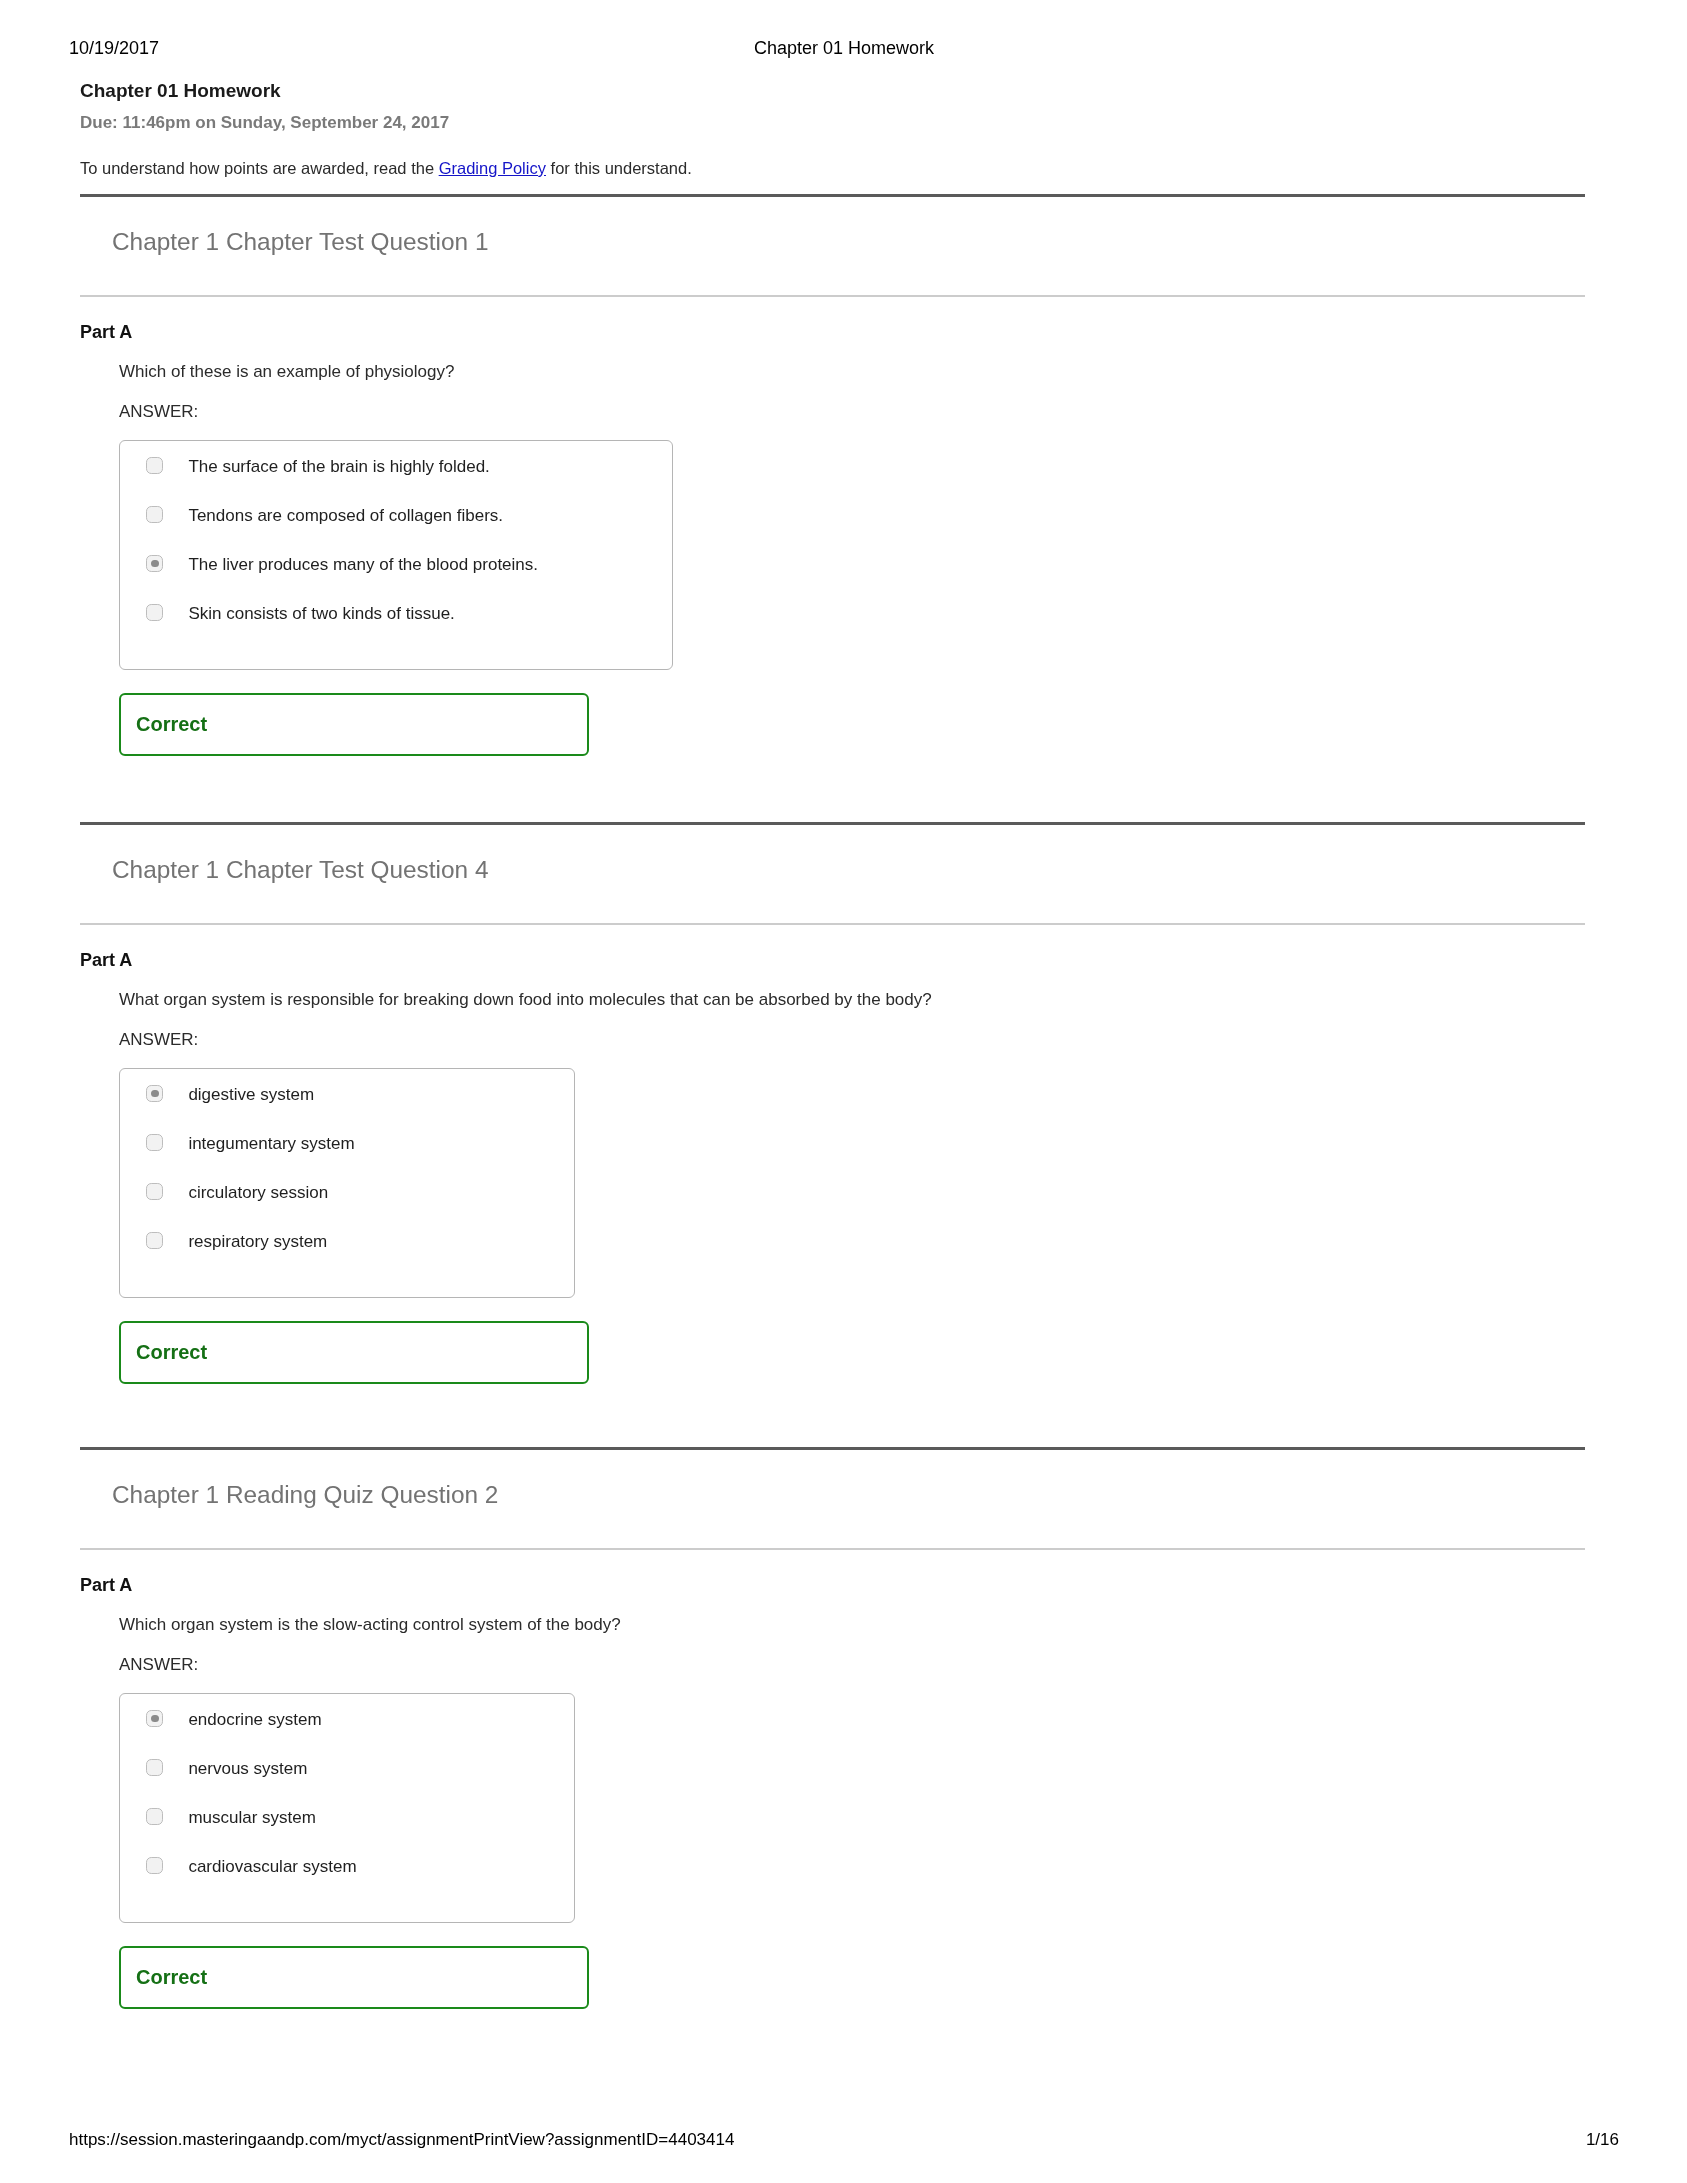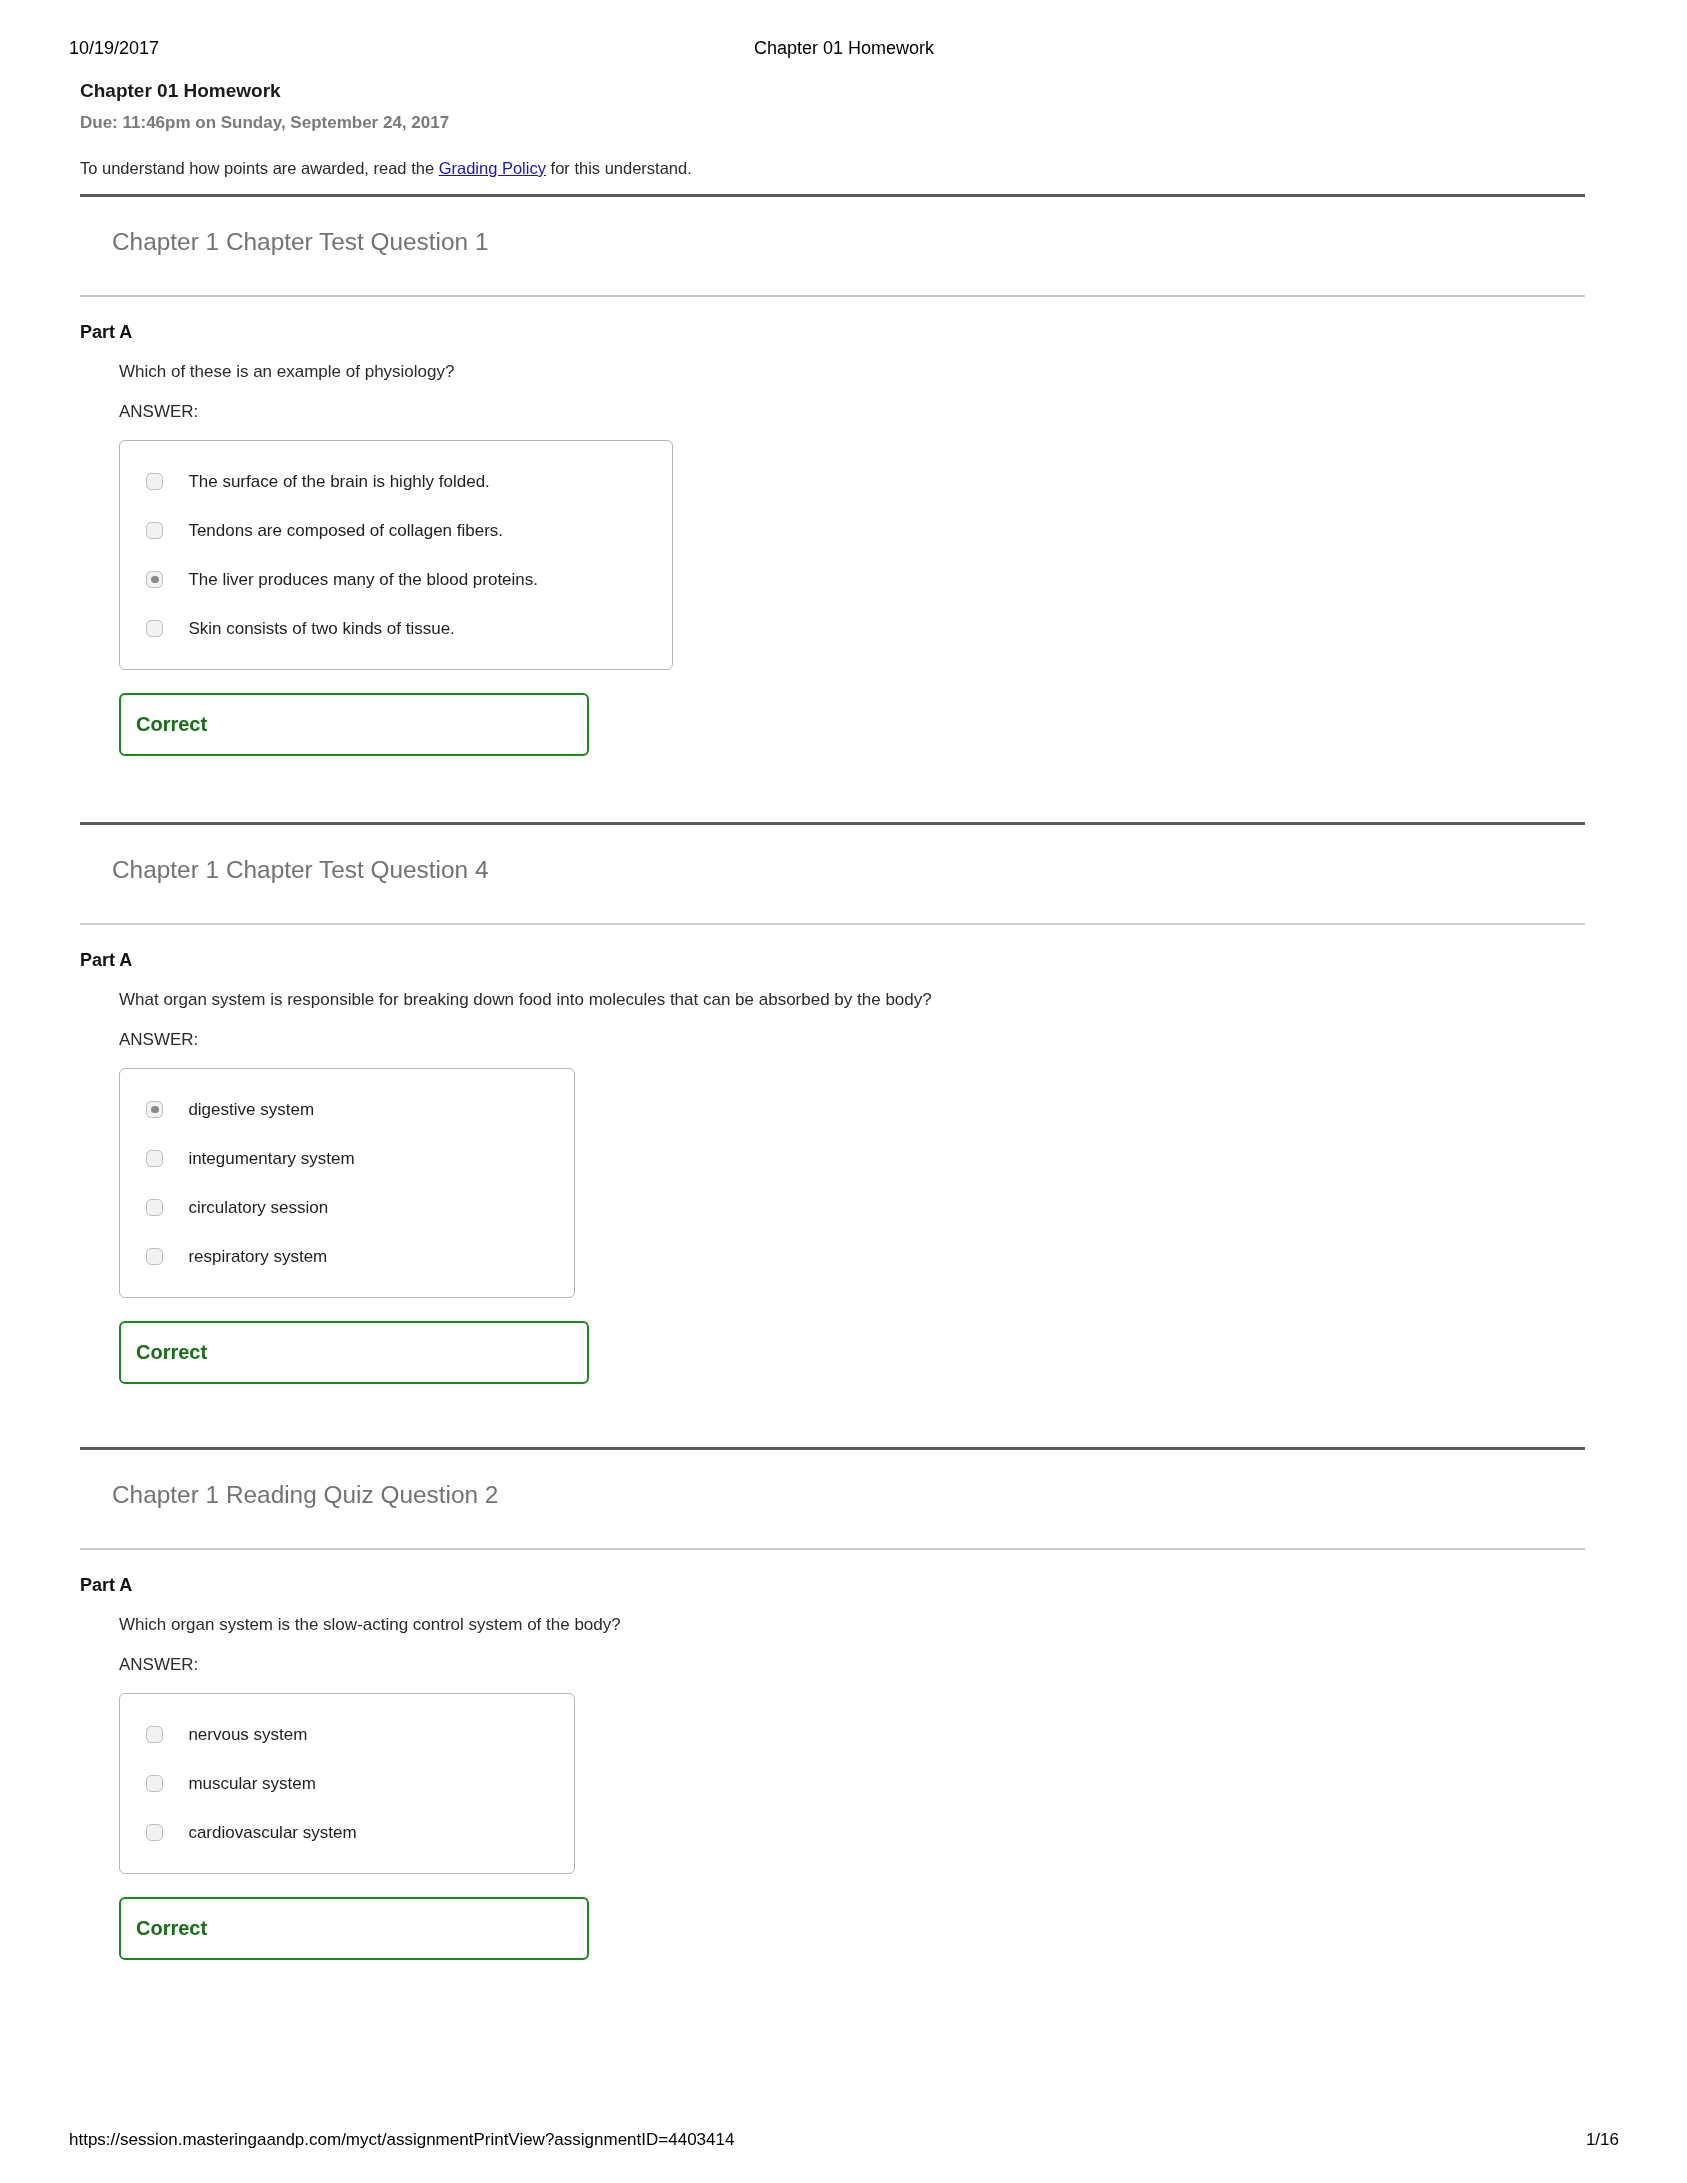--- a/index.html
+++ b/index.html
@@ -136,21 +136,21 @@
   .options-box {
     margin: 17px 0 0 39px;
     border: 1.3px solid #b5b5b5;
     border-radius: 6px;
     background: #ffffff;
     box-sizing: border-box;
     padding: 16px 0 16px 0;
   }
   .option-row {
     display: flex;
-    align-items: center;
+    align-items: flex-start;
     height: 49px;
     padding-left: 26.4px;
     box-sizing: border-box;
   }
   .radio {
     width: 17px;
     height: 17px;
     border: 1.3px solid #bdbdbd;
     border-radius: 5.3px;
     background: #f2f2f2;
@@ -316,20 +316,24 @@
     <div class="rule-dark"></div>
     <h2 class="problem-title">Chapter 1 Reading Quiz Question 2</h2>
     <div class="rule-light"></div>
 
     <div class="part-label">Part A</div>
     <div class="question-text">Which organ system is the slow-acting control system of the body?</div>
     <div class="answer-label">ANSWER:</div>
 
     <div class="options-box w-box-narrow">
       <div class="option-row">
+        <span class="radio checked"></span>
+        <span class="option-label">endocrine system</span>
+      </div>
+      <div class="option-row">
         <span class="radio"></span>
         <span class="option-label">nervous system</span>
       </div>
       <div class="option-row">
         <span class="radio"></span>
         <span class="option-label">muscular system</span>
       </div>
       <div class="option-row">
         <span class="radio"></span>
         <span class="option-label">cardiovascular system</span>

